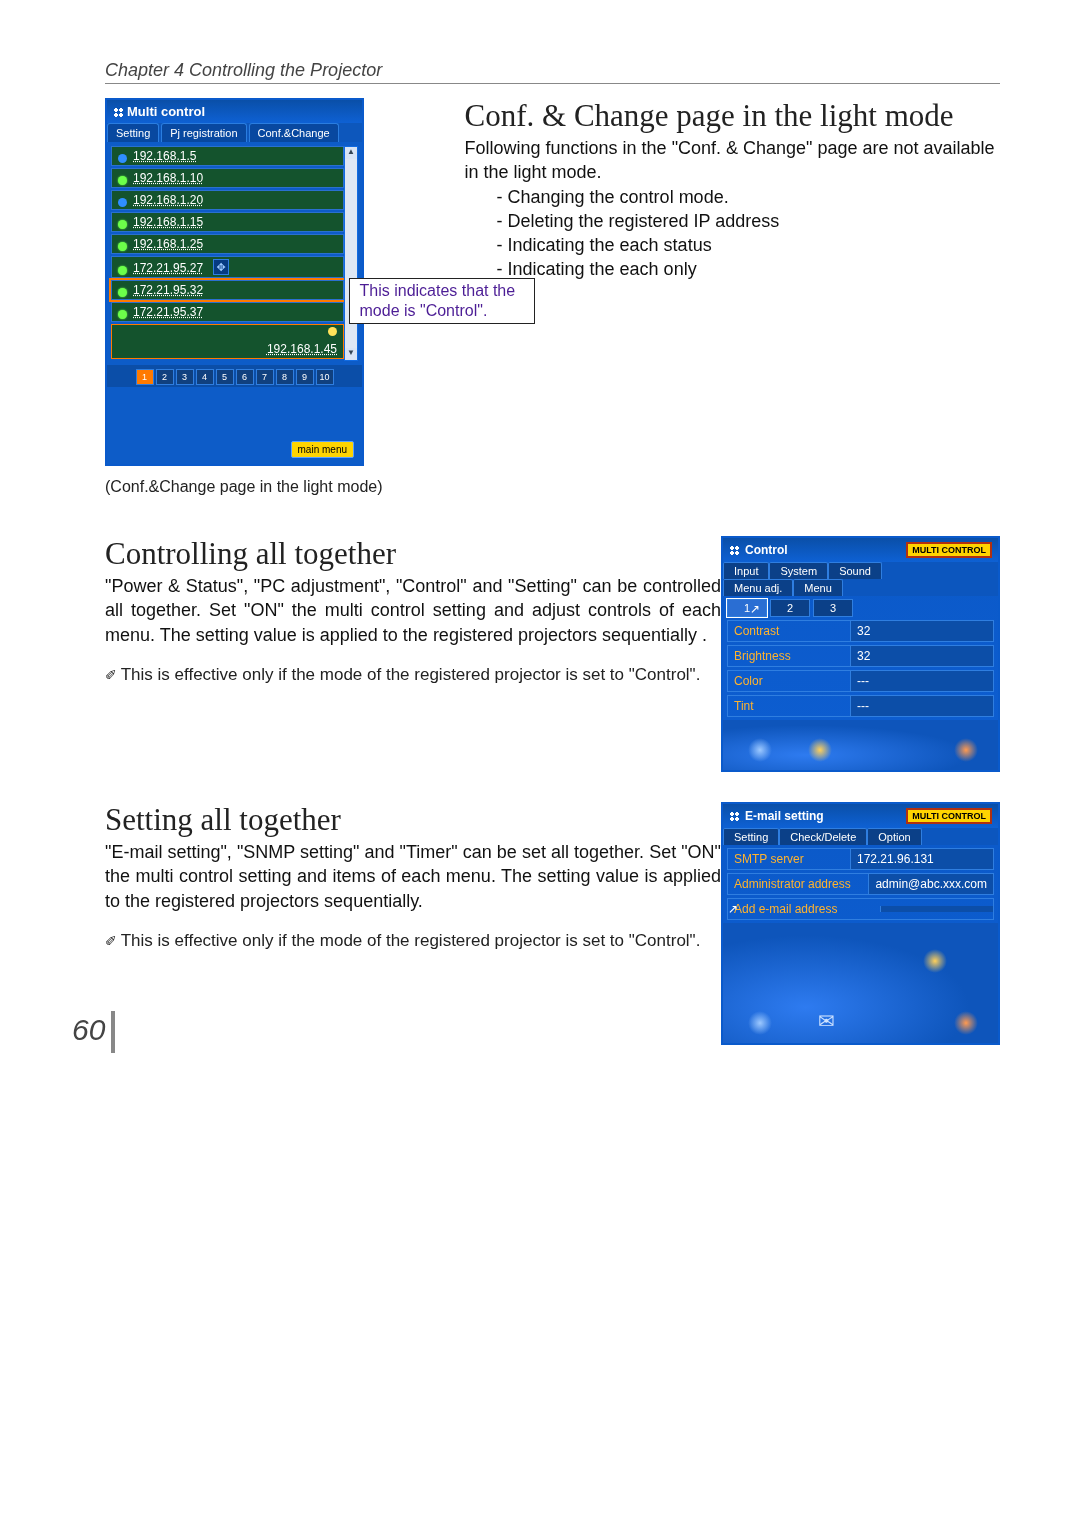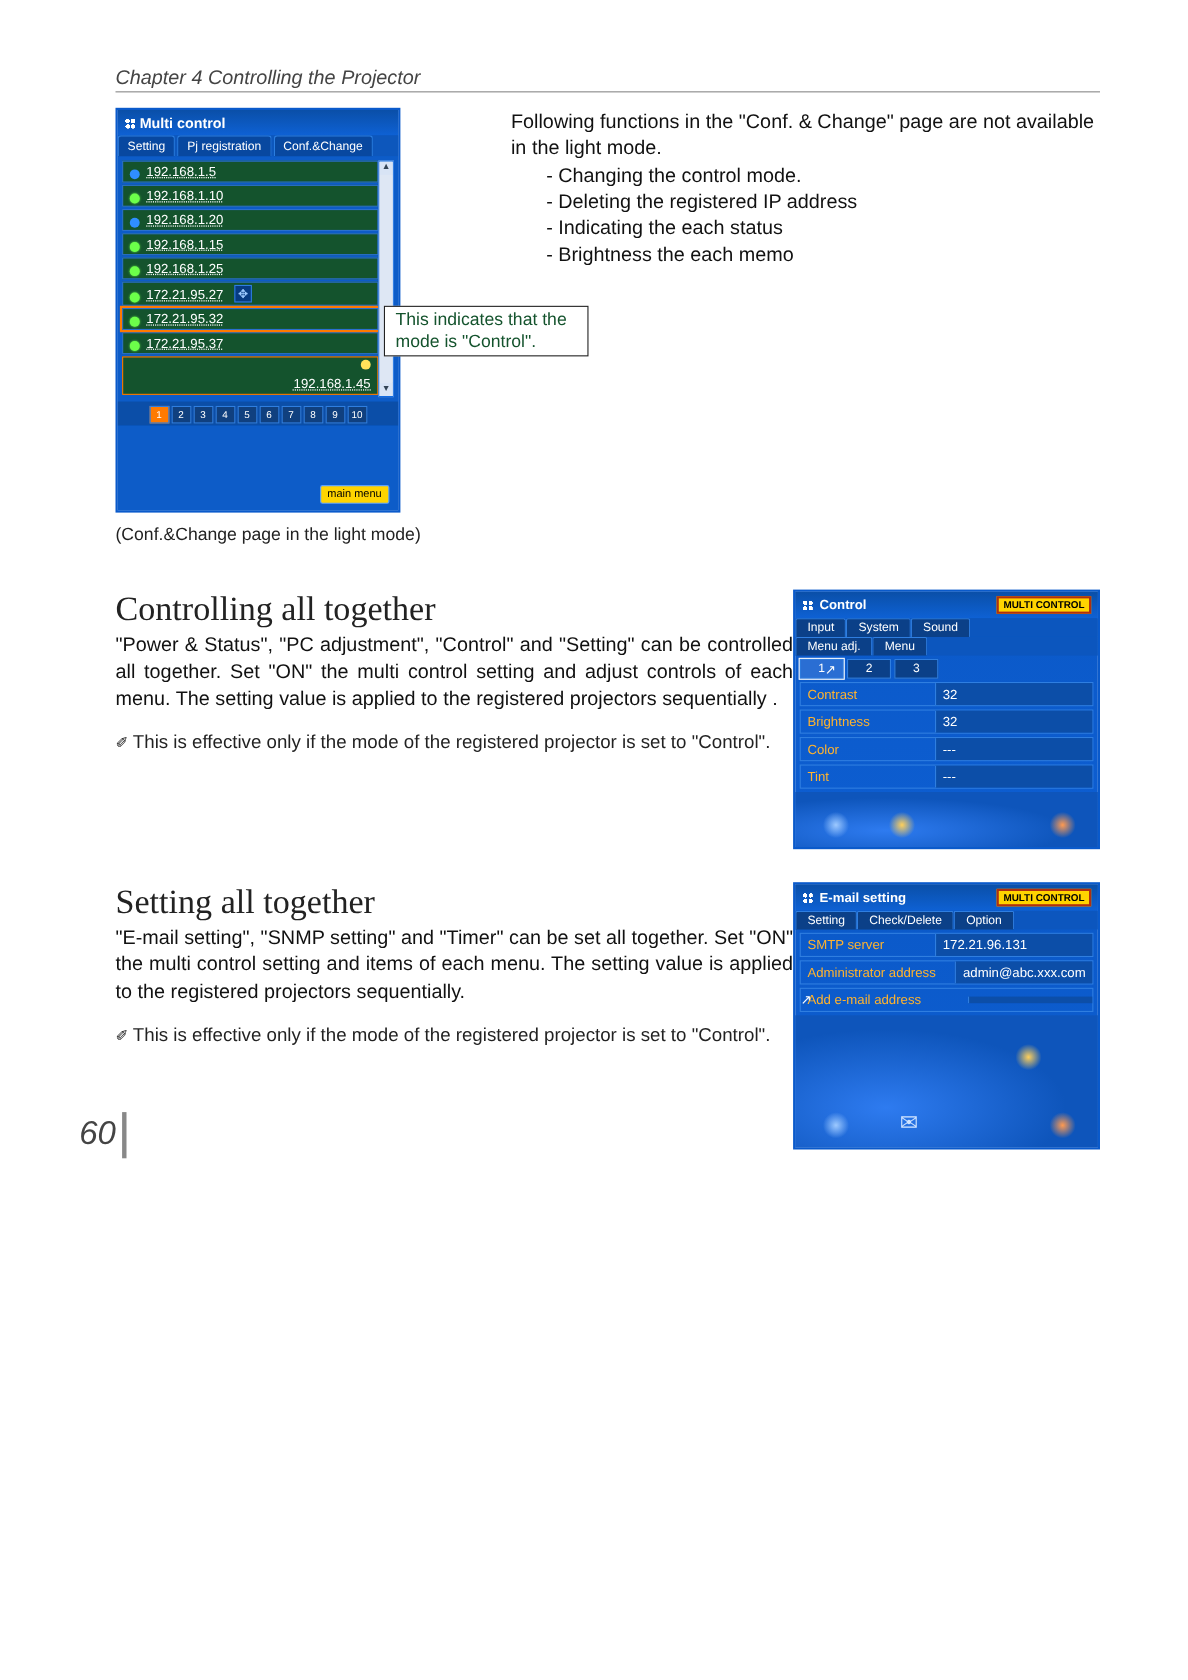--- a/index.html
+++ b/index.html
@@ -121,21 +121,21 @@
     font-size: 10px;
     background: #ffd400;
     color: #000;
     border: 1px solid #5aa0ff;
     border-radius: 2px;
     margin-top: 48px;
   }
   .annotation-box {
     border: 1px solid #222;
     background: #fff;
-    color: #14532d;
+    color: #4c1d95;
     font-size: 16px;
     line-height: 1.25;
     padding: 2px 10px;
     width: 164px;
   }
   .caption {
     font-size: 16px;
     color: #222;
     margin-top: 12px;
   }
@@ -338,25 +338,26 @@
         </div>
       </div>
       <div class="caption">(Conf.&amp;Change page in the light mode)</div>
     </div>
 
     <div class="annot-wrap">
       <div class="annotation-box">This indicates that the mode is "Control".</div>
     </div>
 
     <div style="flex:1; margin-left:-100px;">
+      <h2 class="section">Conf. &amp; Change page in the light mode</h2>
       <div class="body">Following functions in the "Conf. &amp; Change" page are not available in the light mode.</div>
       <div class="body sublist">- Changing the control mode.</div>
       <div class="body sublist">- Deleting the registered IP address</div>
       <div class="body sublist">- Indicating the each status</div>
-      <div class="body sublist">- Brightness the each memo</div>
+      <div class="body sublist">- Indicating the each only</div>
     </div>
   </div>
 
   <div class="row3">
     <div class="left-col">
       <h2 class="section">Controlling all together</h2>
       <div class="body just">"Power &amp; Status", "PC adjustment", "Control" and "Setting" can be controlled all together. Set "ON" the multi control setting and adjust controls of each menu. The setting value is applied to the registered projectors sequentially .</div>
       <div class="note"><span class="hand-icon">✐</span><span>This is effective only if the mode of the registered projector is set to "Control".</span></div>
     </div>
 

